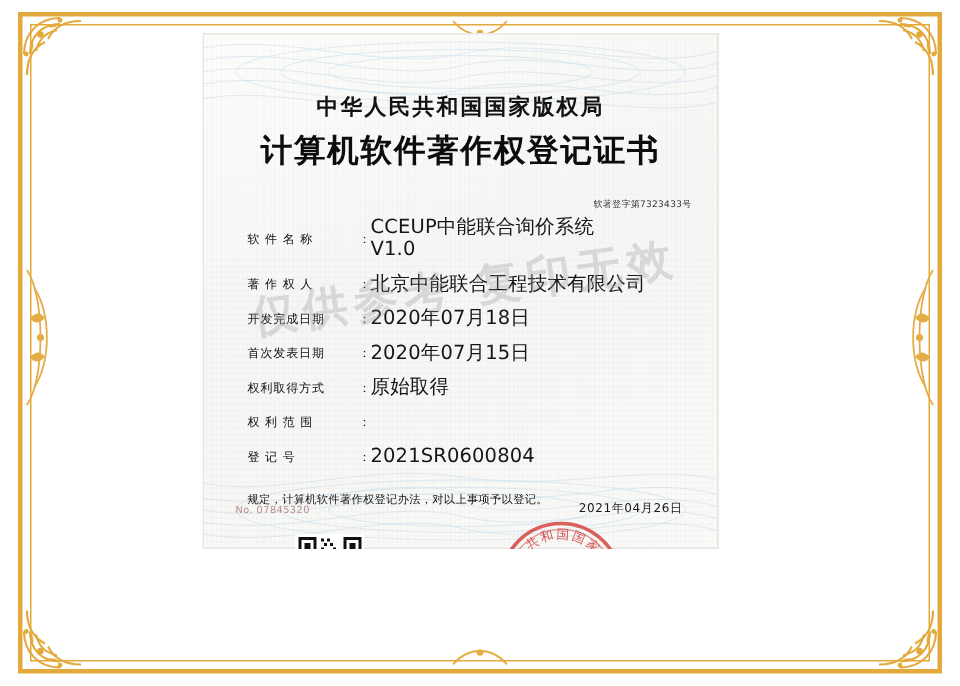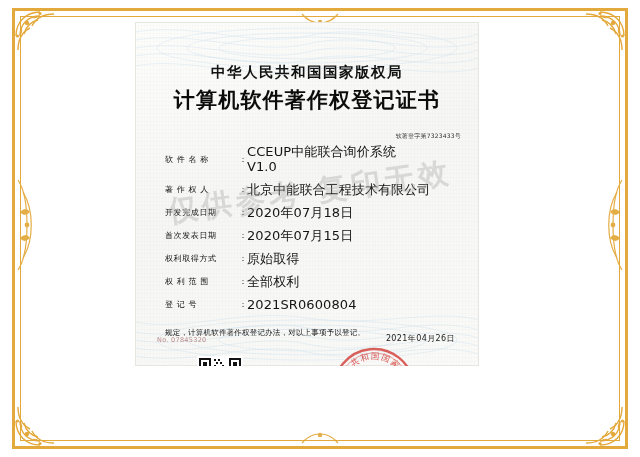--- a/index.html
+++ b/index.html
@@ -451,21 +451,20 @@
 
       <div class="field-row">
         <div class="field-label">权利取得方式</div>
         <div class="field-colon">：</div>
         <div class="field-value">原始取得</div>
       </div>
 
       <div class="field-row">
         <div class="field-label">权 利 范 围</div>
         <div class="field-colon">：</div>
-        <div class="field-value">全部权利</div>
       </div>
 
       <div class="field-row">
         <div class="field-label">登 记 号</div>
         <div class="field-colon">：</div>
         <div class="field-value">2021SR0600804</div>
       </div>
 
     </div>
 

